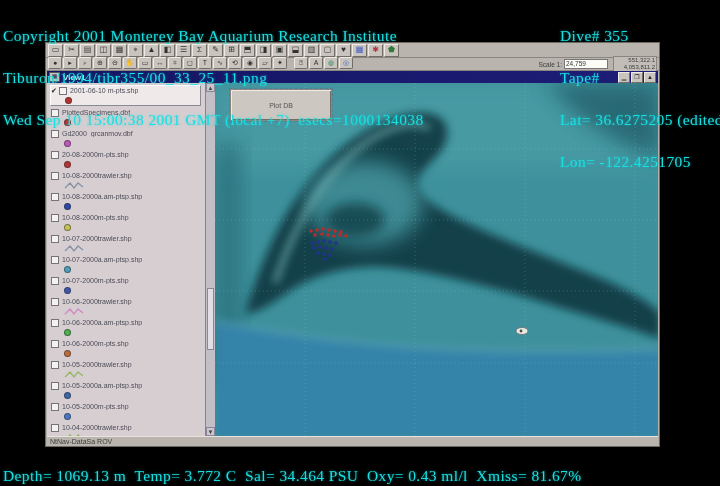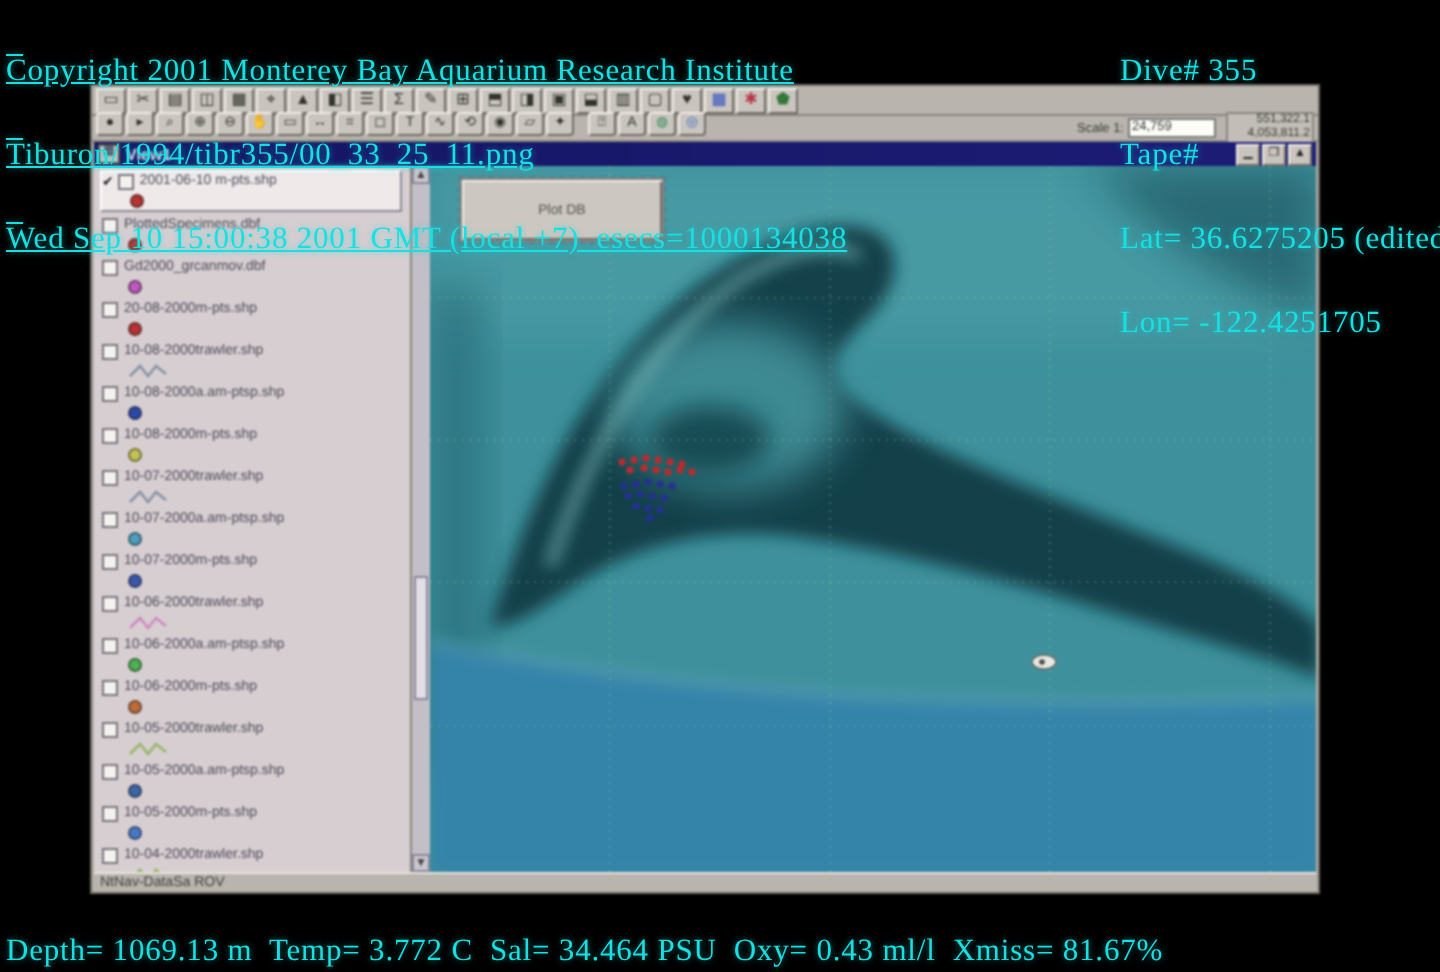--- a/index.html
+++ b/index.html
@@ -3,21 +3,21 @@
 <meta charset="utf-8">
 <style>
   html,body{margin:0;padding:0;background:#000;}
   body{position:relative;width:720px;height:486px;overflow:hidden;
        font-family:"Liberation Sans",sans-serif;}
 
   
   .ovl{position:absolute;color:#1adfe2;font-family:"Liberation Serif",serif;
        font-size:15.5px;line-height:14px;letter-spacing:.4px;white-space:pre;
        text-shadow:0 0 3px rgba(0,220,220,.55);z-index:40;}
-  #ovl-tl{left:3px;top:1px;text-decoration:underline;}
+  #ovl-tl{left:3px;top:1px;}
   #ovl-tr{left:560px;top:1px;}
   #ovl-bottom{left:3px;top:469px;}
 
   
   .app{position:absolute;left:45px;top:42px;width:615px;height:405px;
        background:#b5b1a9;border:1px solid #6e6a62;box-sizing:border-box;
        filter:blur(.55px) saturate(.92);z-index:10;}
   .tbar{position:absolute;left:0;right:0;display:flex;align-items:center;
         background:#b9b5ad;border-bottom:1px solid #8a867e;padding:1px 2px;box-sizing:border-box;}
   #tbar1{top:0;height:15px;}

